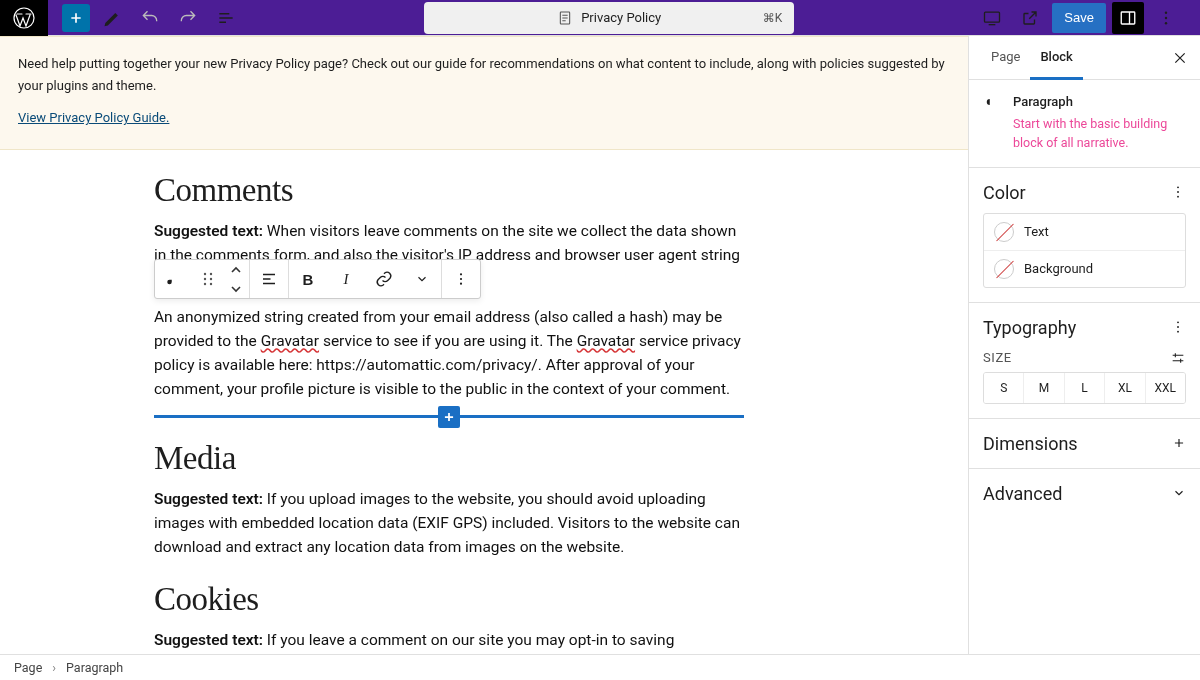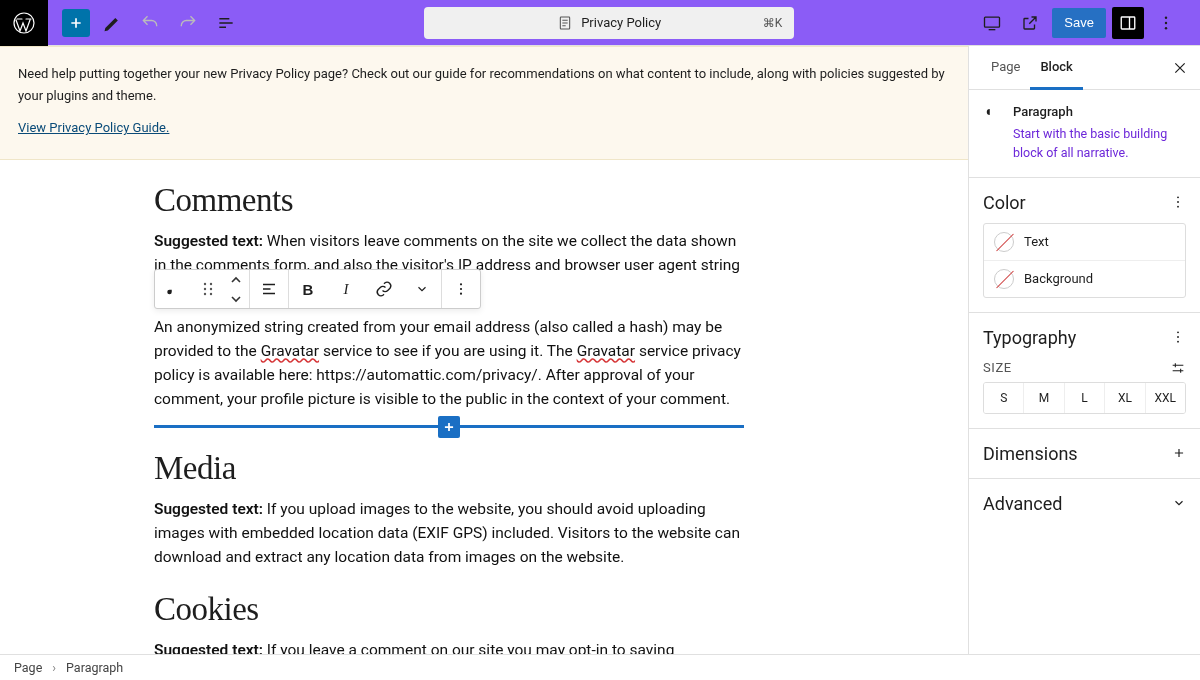--- a/index.html
+++ b/index.html
@@ -1,20 +1,20 @@
 <!DOCTYPE html>
 <html><head>
 <meta charset="utf-8">
 <style>
   * { box-sizing: border-box; margin: 0; padding: 0; }
   html, body { height: 100%; font-family: -apple-system, BlinkMacSystemFont, "Segoe UI", Roboto, sans-serif; font-size: 13px; color: #1e1e1e; background: #fff; }
   .app { display: flex; flex-direction: column; height: 680px; width: 1200px; overflow: hidden; }
 
   
-  .topbar { display: flex; align-items: center; height: 46px; border-bottom: 1px solid #e0e0e0; background: #8b5cf6; }
+  .topbar { display: flex; align-items: center; height: 36px; border-bottom: 1px solid #e0e0e0; background: #4c1d95; }
   .topbar-left { display: flex; align-items: center; gap: 6px; padding-left: 0; }
   .wp-logo { width: 48px; height: 46px; background: #000; display: flex; align-items: center; justify-content: center; color: #fff; }
   .wp-logo svg { width: 24px; height: 24px; }
   .btn { display: inline-flex; align-items: center; justify-content: center; border: none; background: transparent; cursor: pointer; border-radius: 2px; color: #1e1e1e; }
   .btn-sm { width: 32px; height: 32px; }
   .btn-add { background: #0073aa; color: #fff; width: 28px; height: 28px; border-radius: 3px; margin-left: 8px; }
   .topbar-center { flex: 1; display: flex; justify-content: center; align-items: center; }
   .doc-chip { display: flex; align-items: center; gap: 8px; background: #f0f0f0; border-radius: 4px; padding: 6px 14px; height: 32px; min-width: 370px; justify-content: center; position: relative; }
   .doc-chip .title { color: #1e1e1e; }
   .doc-chip .shortcut { position: absolute; right: 12px; color: #555; font-size: 12px; }
@@ -58,21 +58,21 @@
   .sidebar { width: 232px; border-left: 1px solid #e0e0e0; background: #fff; display: flex; flex-direction: column; overflow-y: auto; }
   .sidebar-tabs { display: flex; align-items: center; height: 44px; border-bottom: 1px solid #e0e0e0; padding: 0 12px; position: relative; }
   .sidebar-tab { padding: 0 10px; height: 44px; display: flex; align-items: center; font-size: 13px; color: #555; cursor: pointer; border-bottom: 3px solid transparent; margin-bottom: -1px; }
   .sidebar-tab.active { color: #1e1e1e; border-bottom-color: #1a6fc4; font-weight: 500; }
   .sidebar-close { margin-left: auto; }
 
   .sidebar-section { border-bottom: 1px solid #e0e0e0; padding: 14px 14px; }
   .block-info { display: flex; gap: 12px; }
   .block-info .icon { width: 22px; display: flex; justify-content: center; padding-top: 2px; }
   .block-info .meta .name { font-weight: 500; font-size: 13px; margin-bottom: 6px; }
-  .block-info .meta .desc { font-size: 12.5px; color: #6d28d9; line-height: 1.5; }
+  .block-info .meta .desc { font-size: 12.5px; color: #ec4899; line-height: 1.5; }
 
   .panel-header { display: flex; align-items: center; justify-content: space-between; font-size: 18px; color: #1e1e1e; }
   .panel-header.standalone { padding: 14px; border-bottom: 1px solid #e0e0e0; cursor: pointer; }
 
   .color-rows { margin-top: 10px; border: 1px solid #ddd; border-radius: 3px; }
   .color-row { display: flex; align-items: center; gap: 10px; padding: 8px 10px; border-bottom: 1px solid #eee; cursor: pointer; font-size: 13px; }
   .color-row:last-child { border-bottom: none; }
   .swatch { width: 20px; height: 20px; border-radius: 50%; border: 1px solid #ccc; background: #fff; position: relative; }
   .swatch::after { content: ''; position: absolute; width: 24px; height: 1px; background: #c33; top: 9px; left: -2px; transform: rotate(-45deg); }
 

